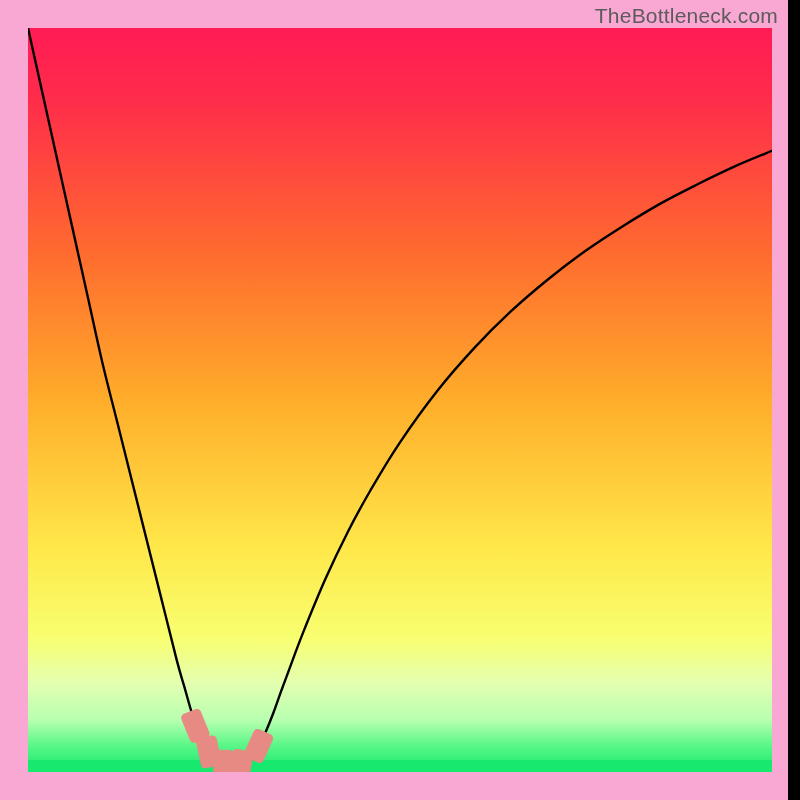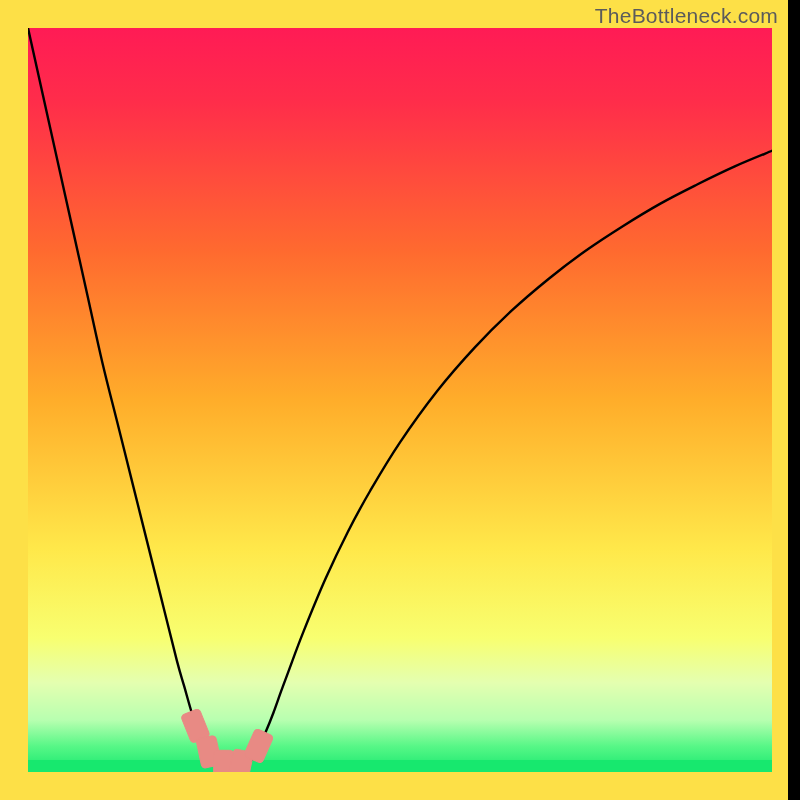--- a/index.html
+++ b/index.html
@@ -8,21 +8,21 @@
     width: 800px;
     height: 800px;
     overflow: hidden;
     font-family: Arial, Helvetica, sans-serif;
     background: #000;
   }
   .frame {
     position: relative;
     width: 788px;
     height: 800px;
-    background: #fde047;
+    background: #f9a8d4;
   }
   .plot-area {
     position: absolute;
     left: 28px;
     top: 28px;
     width: 744px;
     height: 744px;
     overflow: hidden;
   }
   .watermark {

